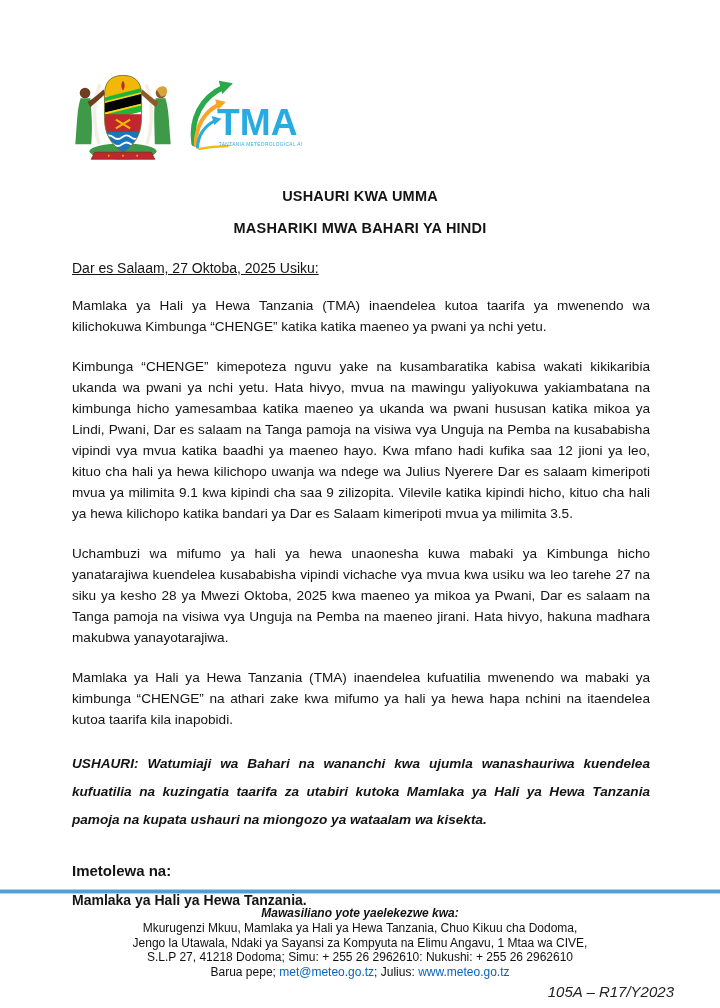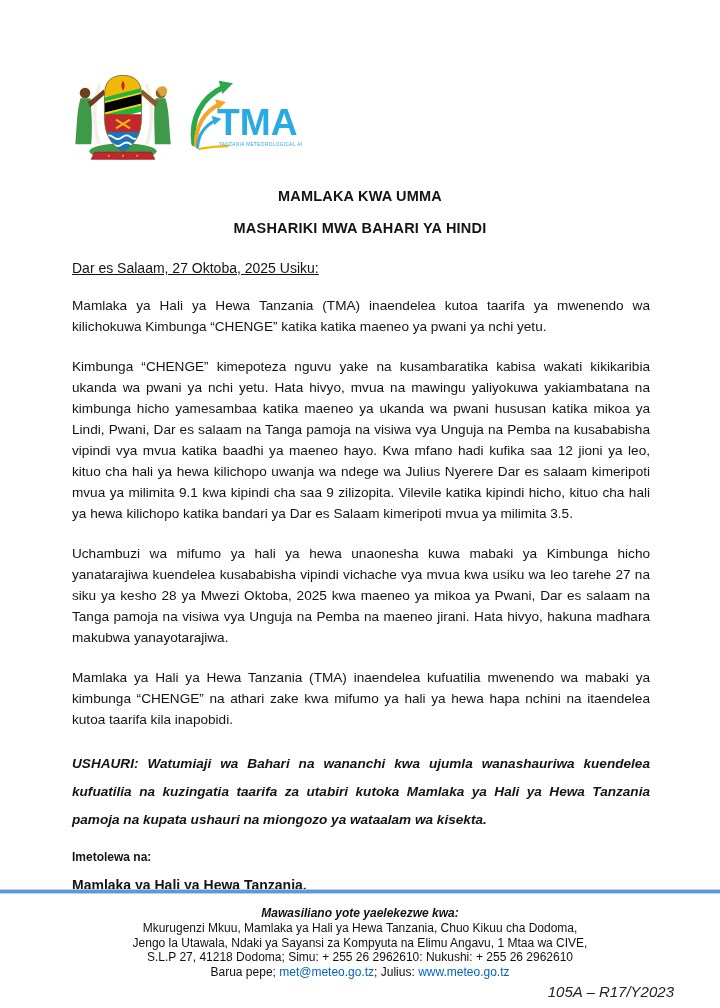--- a/index.html
+++ b/index.html
@@ -13,21 +13,21 @@
   .lh-text{flex:1;text-align:center;font-weight:bold;font-size:14.5px;padding-top:4px;}
   .lh-text .lh-line{margin-bottom:16px;letter-spacing:.2px;}
   .tma{width:124px;flex:0 0 124px;margin-top:24px;}
   
   .title-block{text-align:center;font-weight:bold;font-size:14.5px;margin-top:14px;line-height:32px;letter-spacing:.2px;}
   
   .content{padding:0 70px 0 72px;}
   .dateline{margin-top:16px;font-size:14px;text-decoration:underline;}
   p.body{font-size:13.6px;line-height:21px;text-align:justify;margin:19px 0 0 0;}
   p.advisory{font-size:13.6px;line-height:28px;text-align:justify;font-weight:bold;font-style:italic;margin:20px 0 0 0;}
-  .issued-label{font-size:12px;font-weight:bold;margin-top:16px;}
+  .issued-label{font-size:15px;font-weight:bold;margin-top:28px;}
   .issued-by{font-size:14px;font-weight:bold;margin-top:13px;}
   
   .footer{position:absolute;left:0;right:0;top:889px;}
   .rule{height:3px;background:#5b9bd5;border-top:1px solid #b7cde8;border-bottom:1px solid #b7cde8;}
   .footer-text{text-align:center;font-size:12px;line-height:14.8px;margin-top:12px;color:#111;}
   .f-head{font-style:italic;font-weight:bold;}
   .f-iso{font-weight:bold;}
   .f-link{color:#0563c1;cursor:pointer;}
   .doc-ref{position:absolute;right:46px;bottom:8px;font-size:15px;font-style:italic;color:#222;}
 </style>
@@ -91,21 +91,21 @@
         <polygon points="38,45 49,48 41,55" fill="#29abe2"></polygon>
         <path d="M24,82 C34,80 44,79 56,79" fill="none" stroke="#f2b807" stroke-width="2.5" stroke-linecap="round"></path>
 
         <text x="44" y="66" font-family="Liberation Sans, sans-serif" font-weight="bold" font-size="42" fill="#29abe2">TMA</text>
         <text x="46" y="79" font-family="Liberation Sans, sans-serif" font-size="5.4" fill="#29abe2" letter-spacing="0.4">TANZANIA METEOROLOGICAL AUTHORITY</text>
       </svg>
     </div>
   </div>
 
   <div class="title-block">
-    <div>MAMLAKA KWA UMMA</div>
+    <div>USHAURI KWA UMMA</div>
     <div>MASHARIKI MWA BAHARI YA HINDI</div>
   </div>
 
   <div class="content">
     <div class="dateline">Dar es Salaam, 27 Oktoba, 2025 Usiku:</div>
 
     <p class="body">Mamlaka ya Hali ya Hewa Tanzania (TMA) inaendelea kutoa taarifa ya mwenendo wa kilichokuwa Kimbunga “CHENGE” katika katika maeneo ya pwani ya nchi yetu.</p>
     <p class="body">Kimbunga “CHENGE” kimepoteza nguvu yake na kusambaratika kabisa wakati kikikaribia ukanda wa pwani ya nchi yetu. Hata hivyo, mvua na mawingu yaliyokuwa yakiambatana na kimbunga hicho yamesambaa katika maeneo ya ukanda wa pwani hususan katika mikoa ya Lindi, Pwani, Dar es salaam na Tanga pamoja na visiwa vya Unguja na Pemba na kusababisha vipindi vya mvua katika baadhi ya maeneo hayo. Kwa mfano hadi kufika saa 12 jioni ya leo, kituo cha hali ya hewa kilichopo uwanja wa ndege wa Julius Nyerere Dar es salaam kimeripoti mvua ya milimita 9.1 kwa kipindi cha saa 9 zilizopita. Vilevile katika kipindi hicho, kituo cha hali ya hewa kilichopo katika bandari ya Dar es Salaam kimeripoti mvua ya milimita 3.5.</p>
     <p class="body">Uchambuzi wa mifumo ya hali ya hewa unaonesha kuwa mabaki ya Kimbunga hicho yanatarajiwa kuendelea kusababisha vipindi vichache vya mvua kwa usiku wa leo tarehe 27 na siku ya kesho 28 ya Mwezi Oktoba, 2025 kwa maeneo ya mikoa ya Pwani, Dar es salaam na Tanga pamoja na visiwa vya Unguja na Pemba na maeneo jirani. Hata hivyo, hakuna madhara makubwa yanayotarajiwa.</p>
     <p class="body">Mamlaka ya Hali ya Hewa Tanzania (TMA) inaendelea kufuatilia mwenendo wa mabaki ya kimbunga “CHENGE” na athari zake kwa mifumo ya hali ya hewa hapa nchini na itaendelea kutoa taarifa kila inapobidi.</p>

